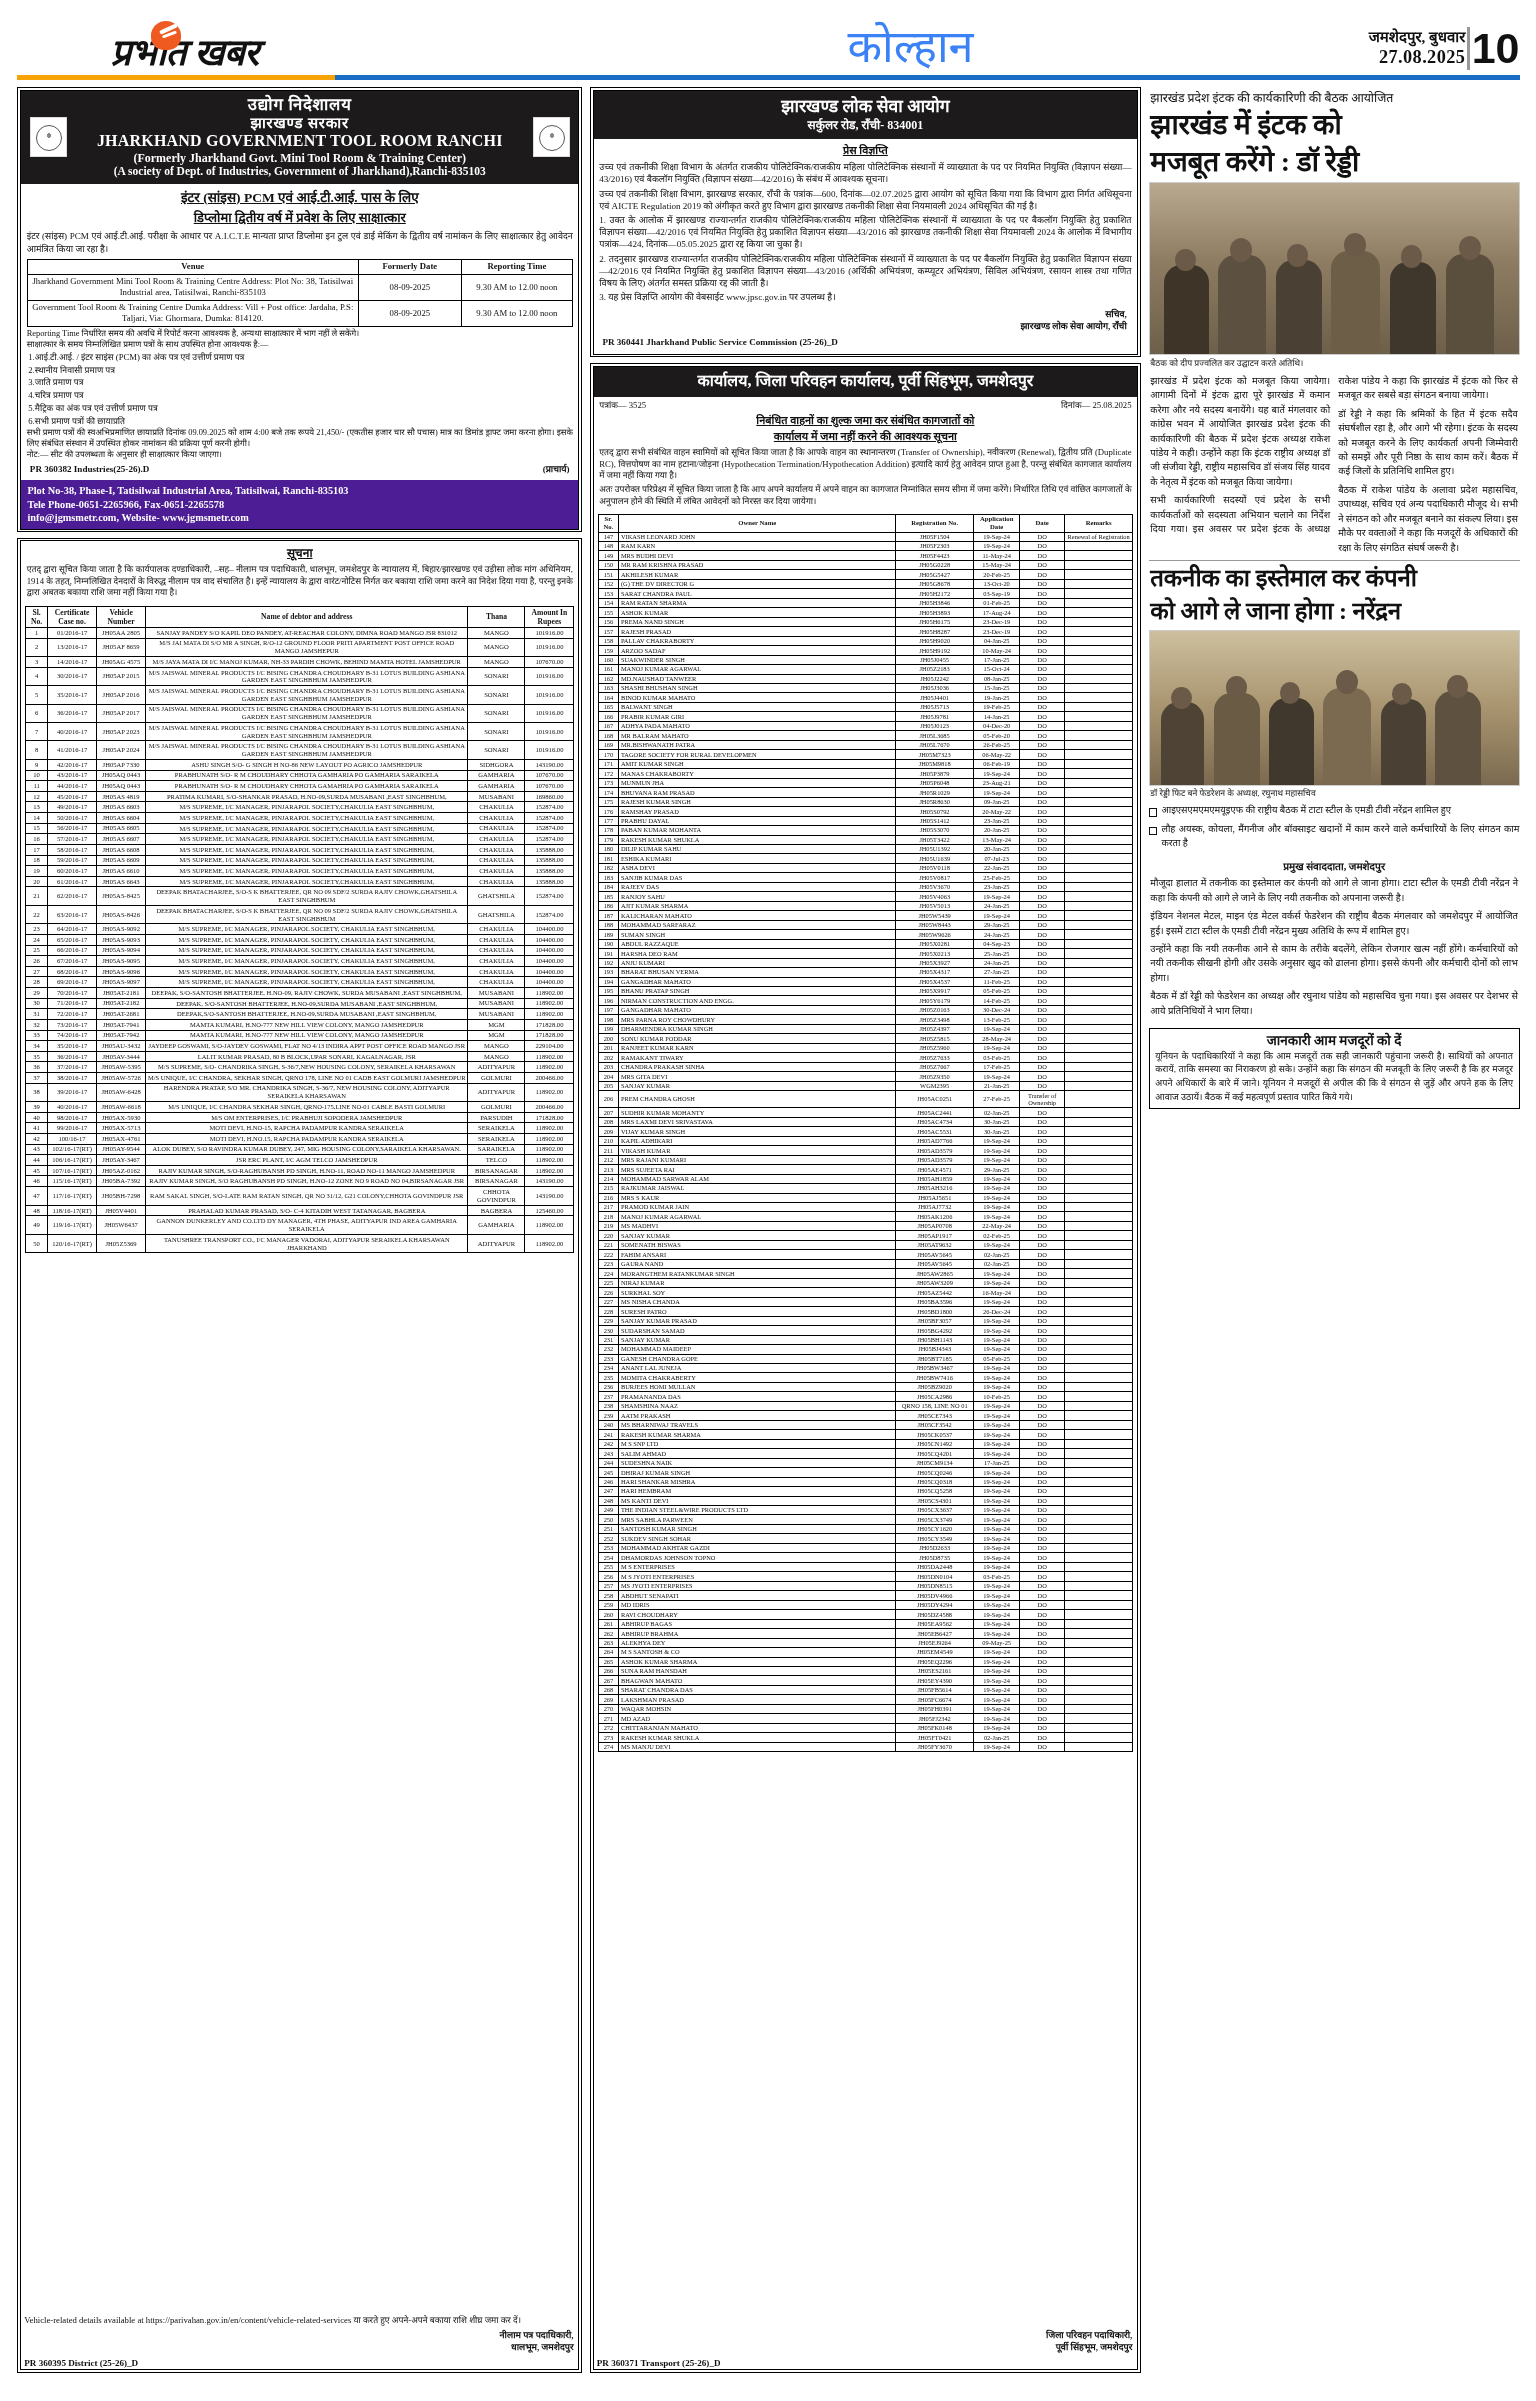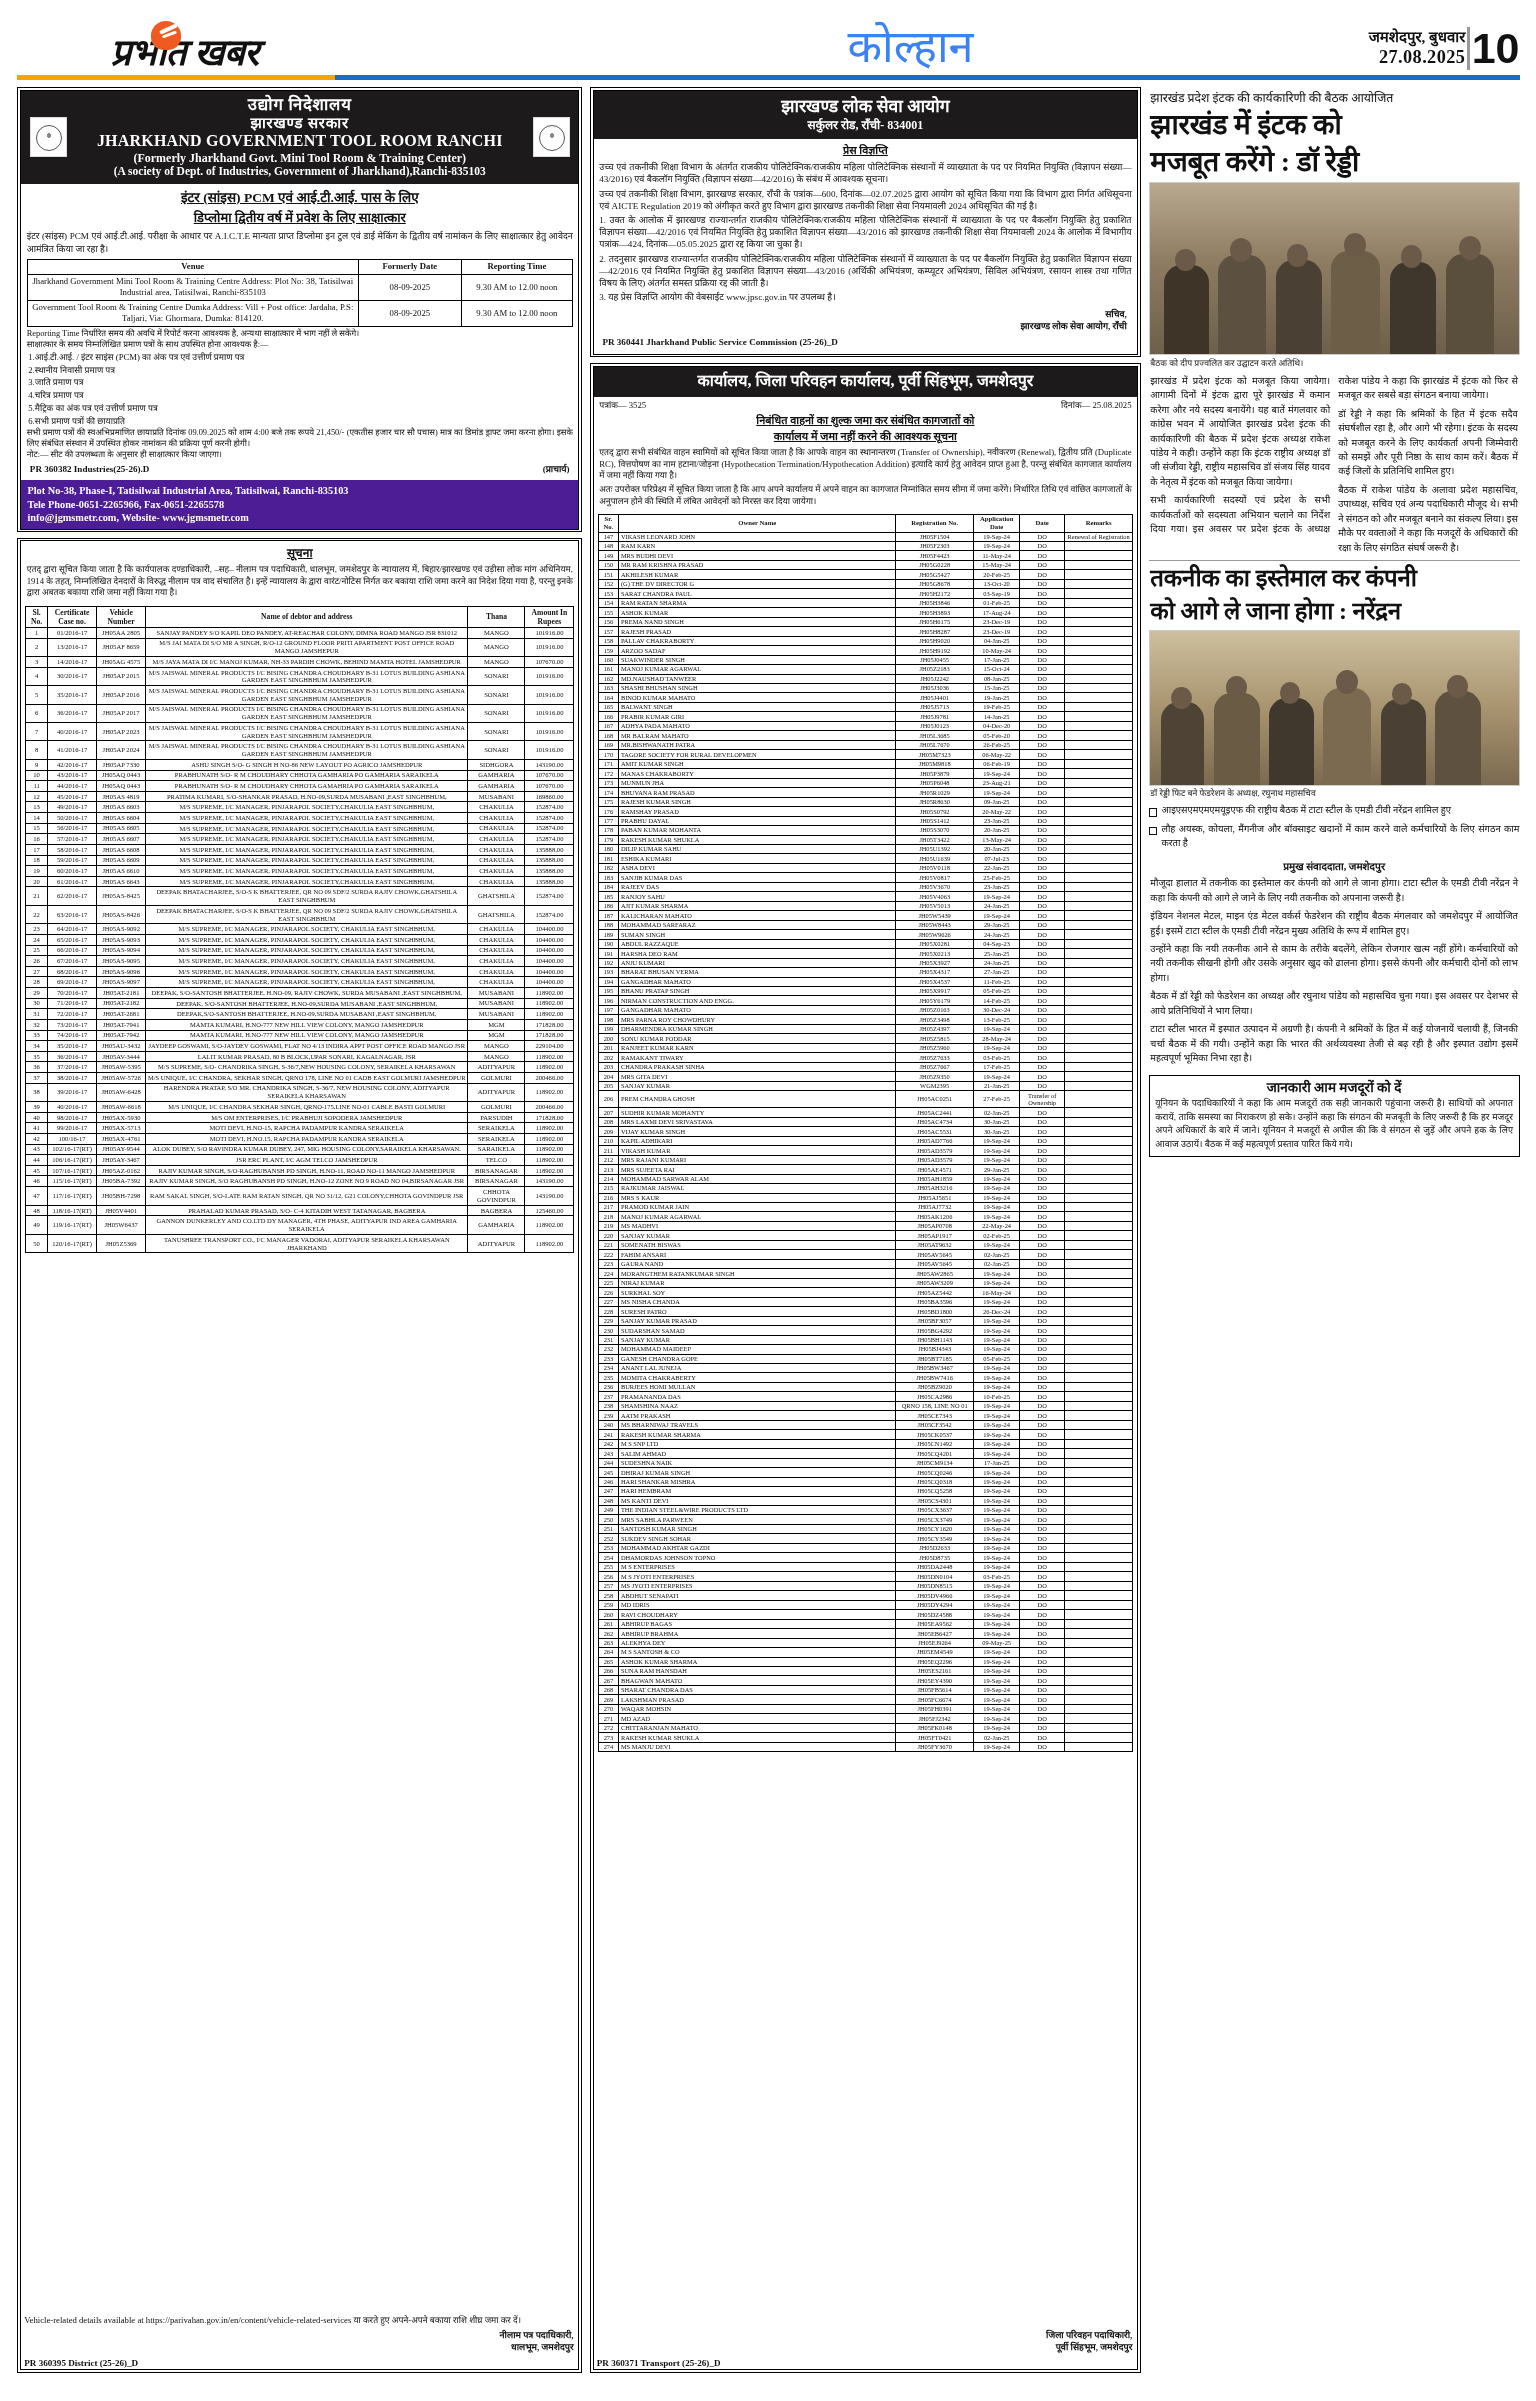--- a/index.html
+++ b/index.html
@@ -1794,21 +1794,20 @@
         <ul class="bullets" style="margin:1.6px 0; padding:0;">
           <li>आइएसएमएमएमयूइएफ की राष्ट्रीय बैठक में टाटा स्टील के एमडी टीवी नरेंद्रन शामिल हुए</li>
           <li>लौह अयस्क, कोयला, मैंगनीज और बॉक्साइट खदानों में काम करने वाले कर्मचारियों के लिए संगठन काम करता है</li>
         </ul>
         <div class="subhd">प्रमुख संवाददाता, जमशेदपुर</div>
         <div class="news-body2">
           <p>मौजूदा हालात में तकनीक का इस्तेमाल कर कंपनी को आगे ले जाना होगा। टाटा स्टील के एमडी टीवी नरेंद्रन ने कहा कि कंपनी को आगे ले जाने के लिए नयी तकनीक को अपनाना जरूरी है।</p>
           <p>इंडियन नेशनल मेटल, माइन एंड मेटल वर्कर्स फेडरेशन की राष्ट्रीय बैठक मंगलवार को जमशेदपुर में आयोजित हुई। इसमें टाटा स्टील के एमडी टीवी नरेंद्रन मुख्य अतिथि के रूप में शामिल हुए।</p>
           <p>उन्होंने कहा कि नयी तकनीक आने से काम के तरीके बदलेंगे, लेकिन रोजगार खत्म नहीं होंगे। कर्मचारियों को नयी तकनीक सीखनी होगी और उसके अनुसार खुद को ढालना होगा। इससे कंपनी और कर्मचारी दोनों को लाभ होगा।</p>
           <p>बैठक में डॉ रेड्डी को फेडरेशन का अध्यक्ष और रघुनाथ पांडेय को महासचिव चुना गया। इस अवसर पर देशभर से आये प्रतिनिधियों ने भाग लिया।</p>
-          <p>टाटा स्टील भारत में इस्पात उत्पादन में अग्रणी है। कंपनी ने श्रमिकों के हित में कई योजनायें चलायी हैं, जिनकी चर्चा बैठक में की गयी। उन्होंने कहा कि भारत की अर्थव्यवस्था तेजी से बढ़ रही है और इस्पात उद्योग इसमें महत्वपूर्ण भूमिका निभा रहा है।</p>
         </div>
         <div class="boxnote">
           <div class="bn-h">जानकारी आम मजदूरों को दें</div>
           <div class="bn-b">यूनियन के पदाधिकारियों ने कहा कि आम मजदूरों तक सही जानकारी पहुंचाना जरूरी है। साथियों को अपनात करायें, ताकि समस्या का निराकरण हो सके। उन्होंने कहा कि संगठन की मजबूती के लिए जरूरी है कि हर मजदूर अपने अधिकारों के बारे में जाने। यूनियन ने मजदूरों से अपील की कि वे संगठन से जुड़ें और अपने हक के लिए आवाज उठायें। बैठक में कई महत्वपूर्ण प्रस्ताव पारित किये गये।</div>
         </div>
       </div>
 
     </div>
 
   </div>

